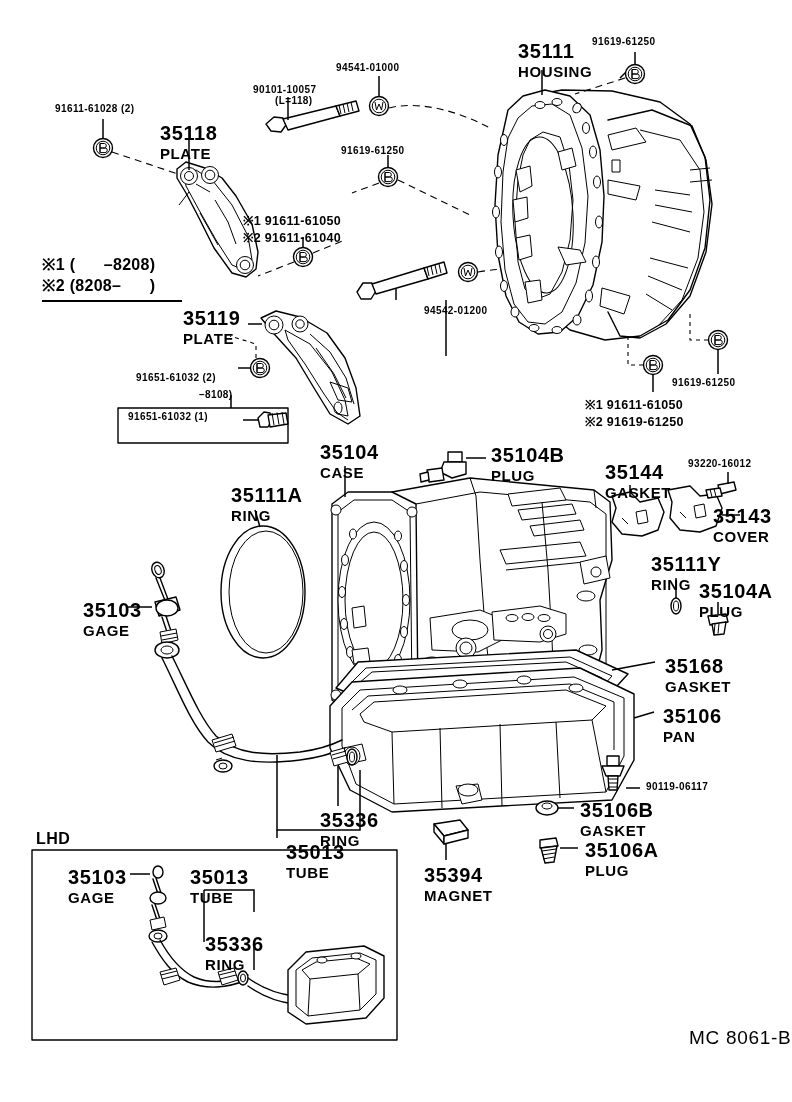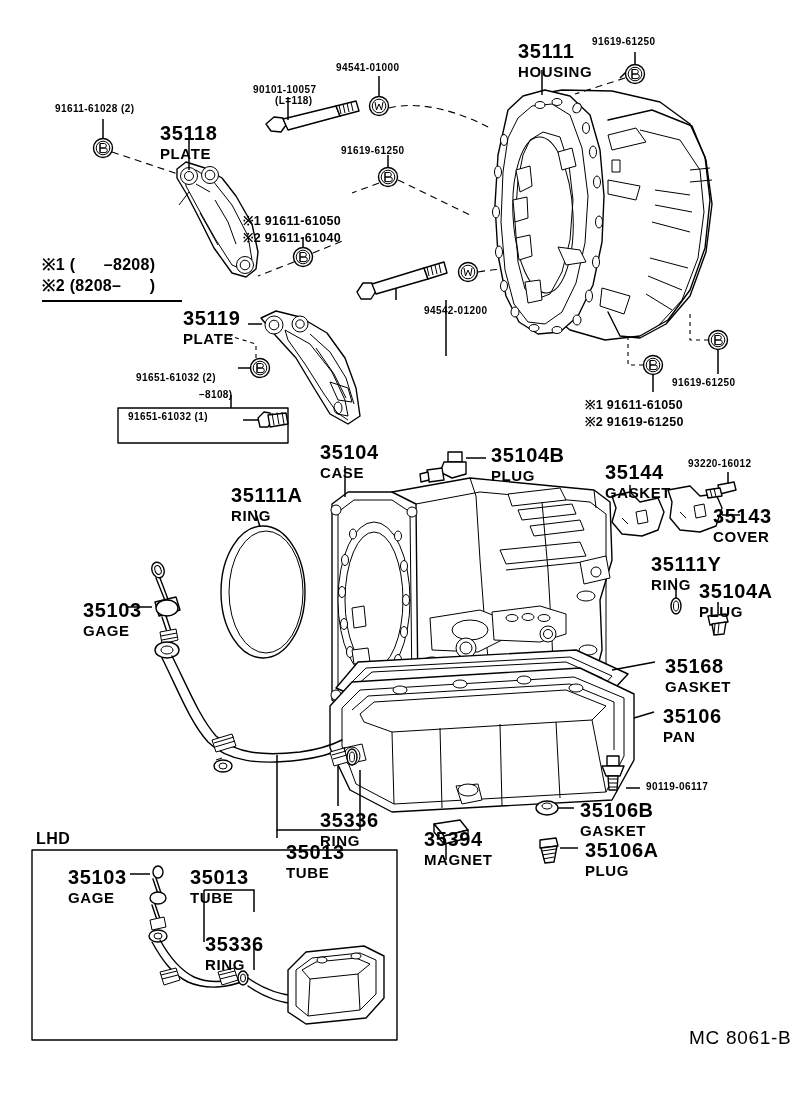--- a/index.html
+++ b/index.html
@@ -612,21 +612,21 @@
   <div style="position:absolute;left:320px;top:809px;">
     <span class="num stack">35336</span>
     <span class="sub stack">RING</span>
   </div>
 
   <div style="position:absolute;left:286px;top:841px;">
     <span class="num stack">35013</span>
     <span class="sub stack">TUBE</span>
   </div>
 
-  <div style="position:absolute;left:424px;top:828px;">
+  <div style="position:absolute;left:424px;top:864px;">
     <span class="num stack">35394</span>
     <span class="sub stack">MAGNET</span>
   </div>
 
   <div class="lbl lhd" style="left:36px; top:831px;">LHD</div>
 
   <div style="position:absolute;left:68px;top:866px;">
     <span class="num stack">35103</span>
     <span class="sub stack">GAGE</span>
   </div>

